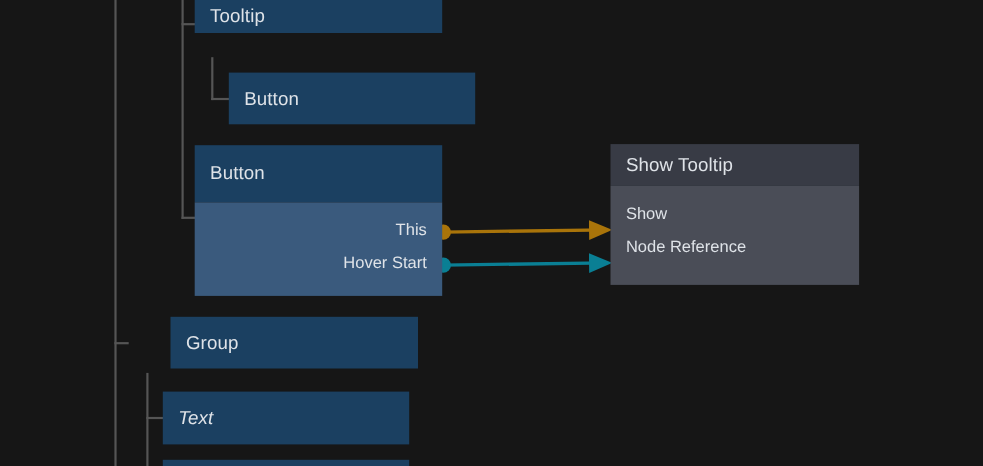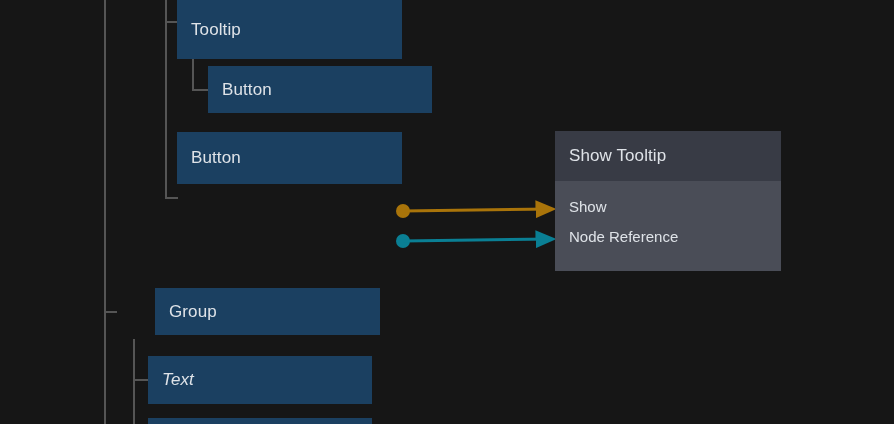--- a/index.html
+++ b/index.html
@@ -112,33 +112,41 @@
       <circle cx="403" cy="211" r="7" fill="#a9740a"></circle>
       <line x1="403" y1="211" x2="552" y2="209" stroke="#a9740a" stroke-width="3" marker-end="url(#arrow-orange)"></line>
     </g>
     <g>
       <circle cx="403" cy="241" r="7" fill="#0a7f94"></circle>
       <line x1="403" y1="241" x2="552" y2="239" stroke="#0a7f94" stroke-width="3" marker-end="url(#arrow-teal)"></line>
     </g>
   </svg>
 
   <div class="node blue" style="left:177px; top:0px; width:225px;">
-    <div class="node-header" style="height:59px;">Tooltip</div>
+    <div class="node-header" style="height:30px;">Tooltip</div>
   </div>
 
   <div class="node blue" style="left:208px; top:66px; width:224px;">
     <div class="node-header" style="height:47px;">Button</div>
   </div>
 
   <div class="node blue" style="left:177px; top:132px; width:225px;">
     <div class="node-header" style="height:52px;">Button</div>
+    <div class="node-body" style="height:85px; padding-top:10px;">
+      <div class="port-row out">
+        <span>This</span>
+      </div>
+      <div class="port-row out">
+        <span>Hover Start</span>
+      </div>
+    </div>
   </div>
 
   <div class="node gray" style="left:555px; top:131px; width:226px;">
-    <div class="node-header" style="height:50px;">Show Tooltip</div>
+    <div class="node-header" style="height:38px;">Show Tooltip</div>
     <div class="node-body" style="height:90px; padding-top:10px;">
       <div class="port-row in">
         <span>Show</span>
       </div>
       <div class="port-row in">
         <span>Node Reference</span>
       </div>
     </div>
   </div>
 

